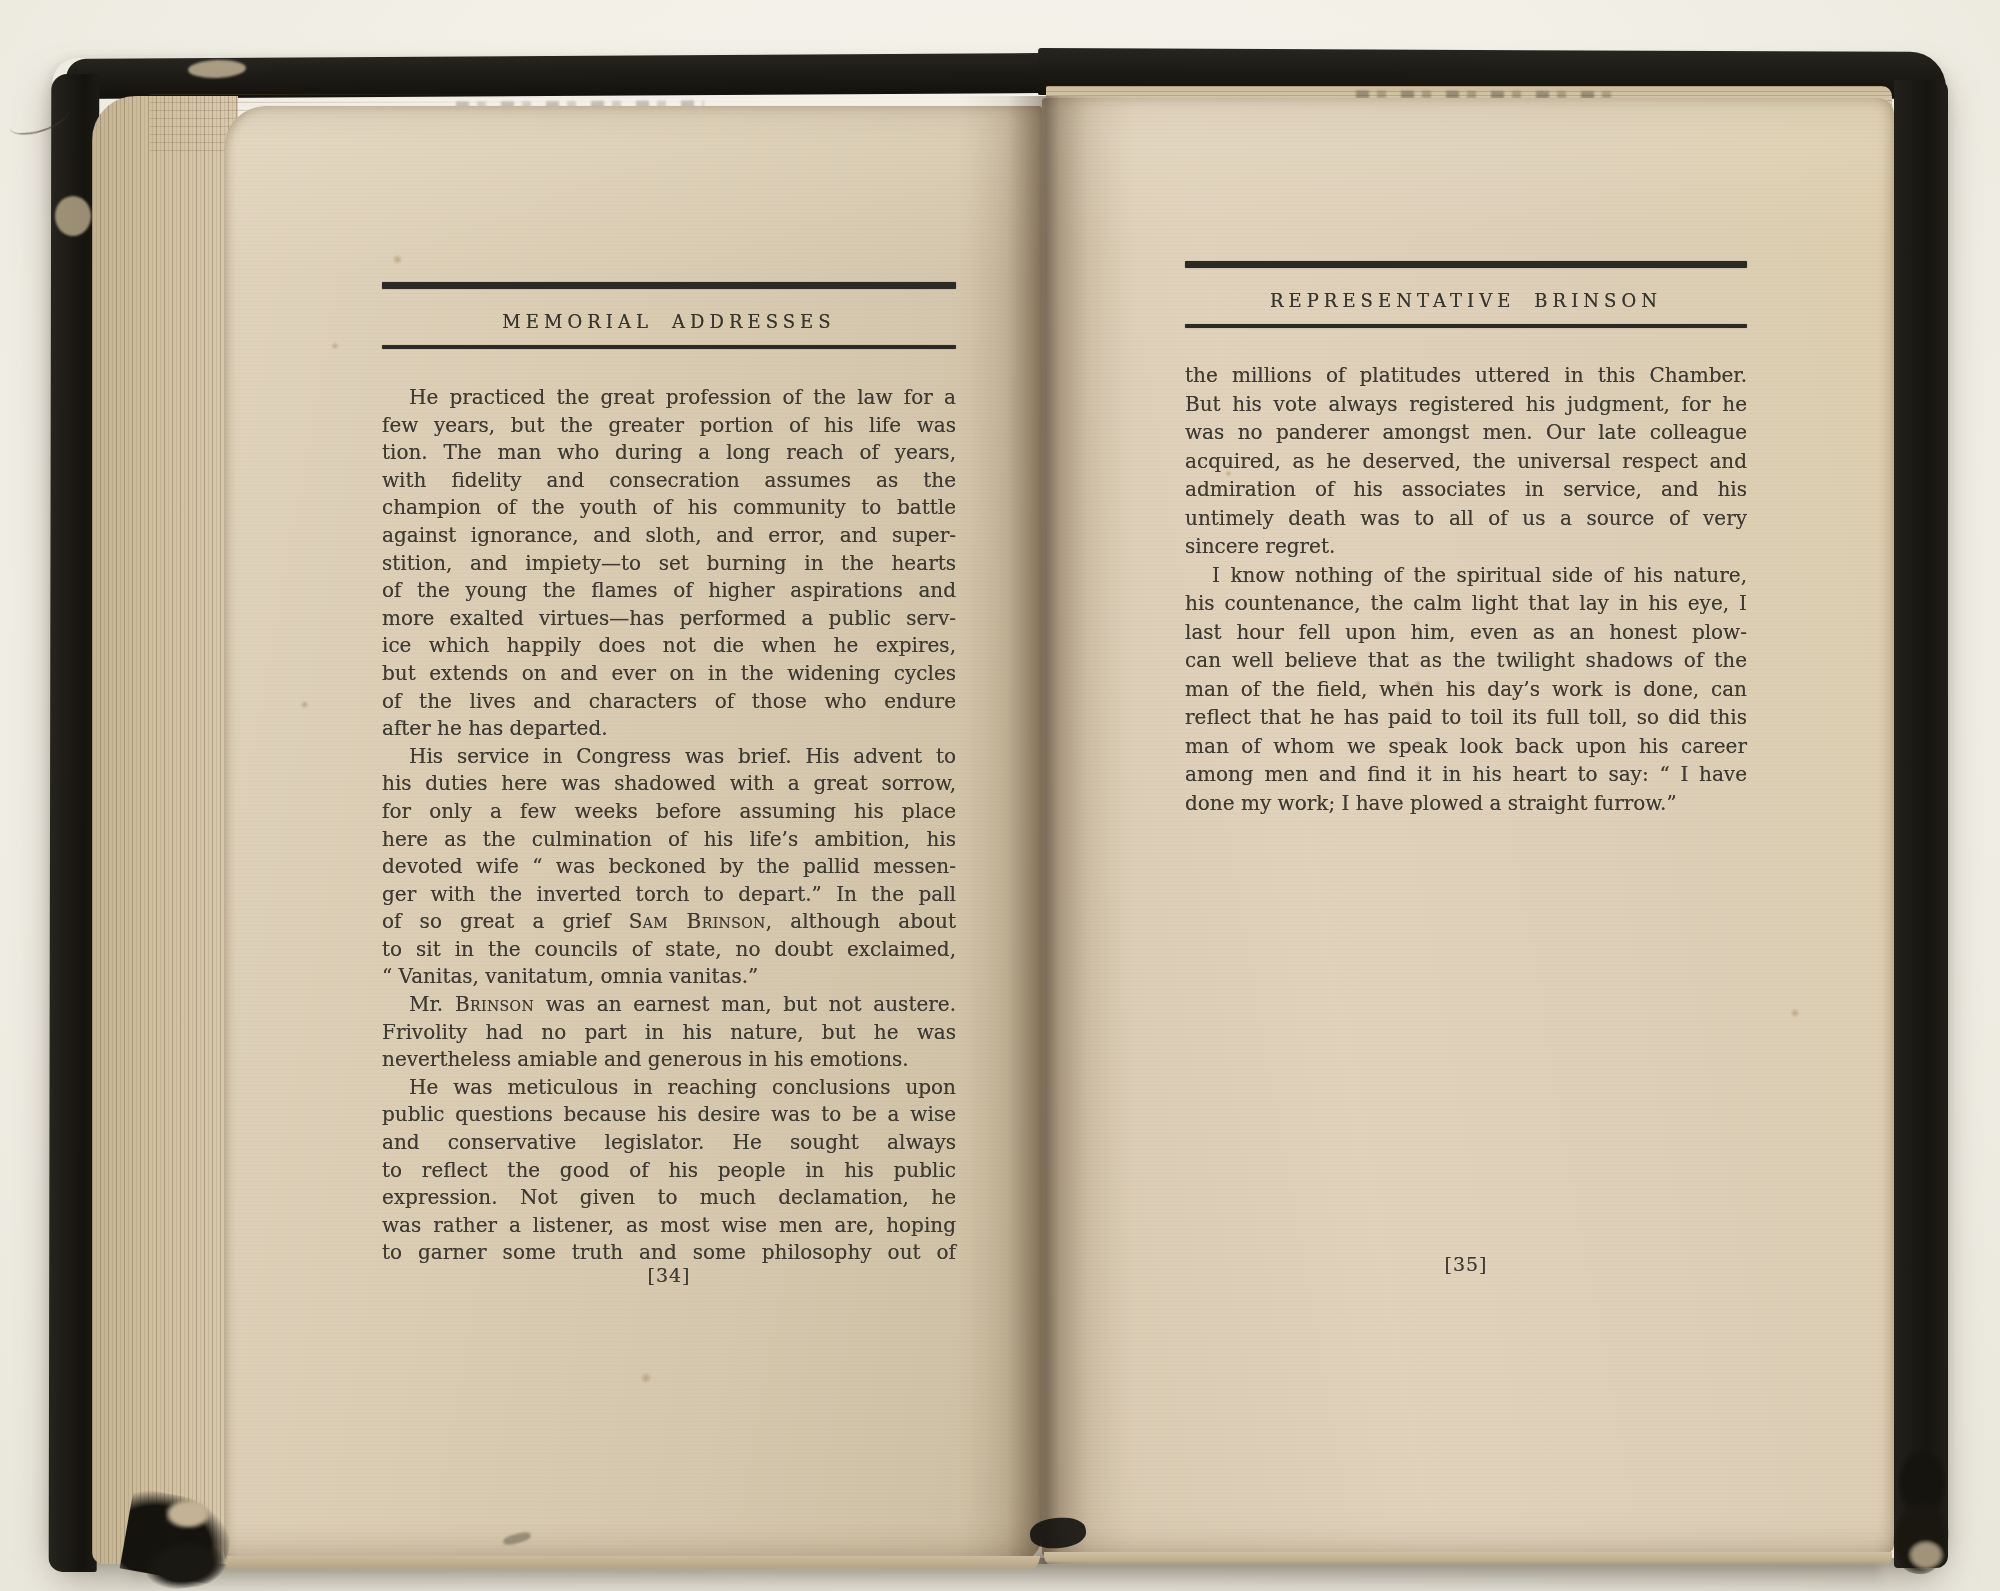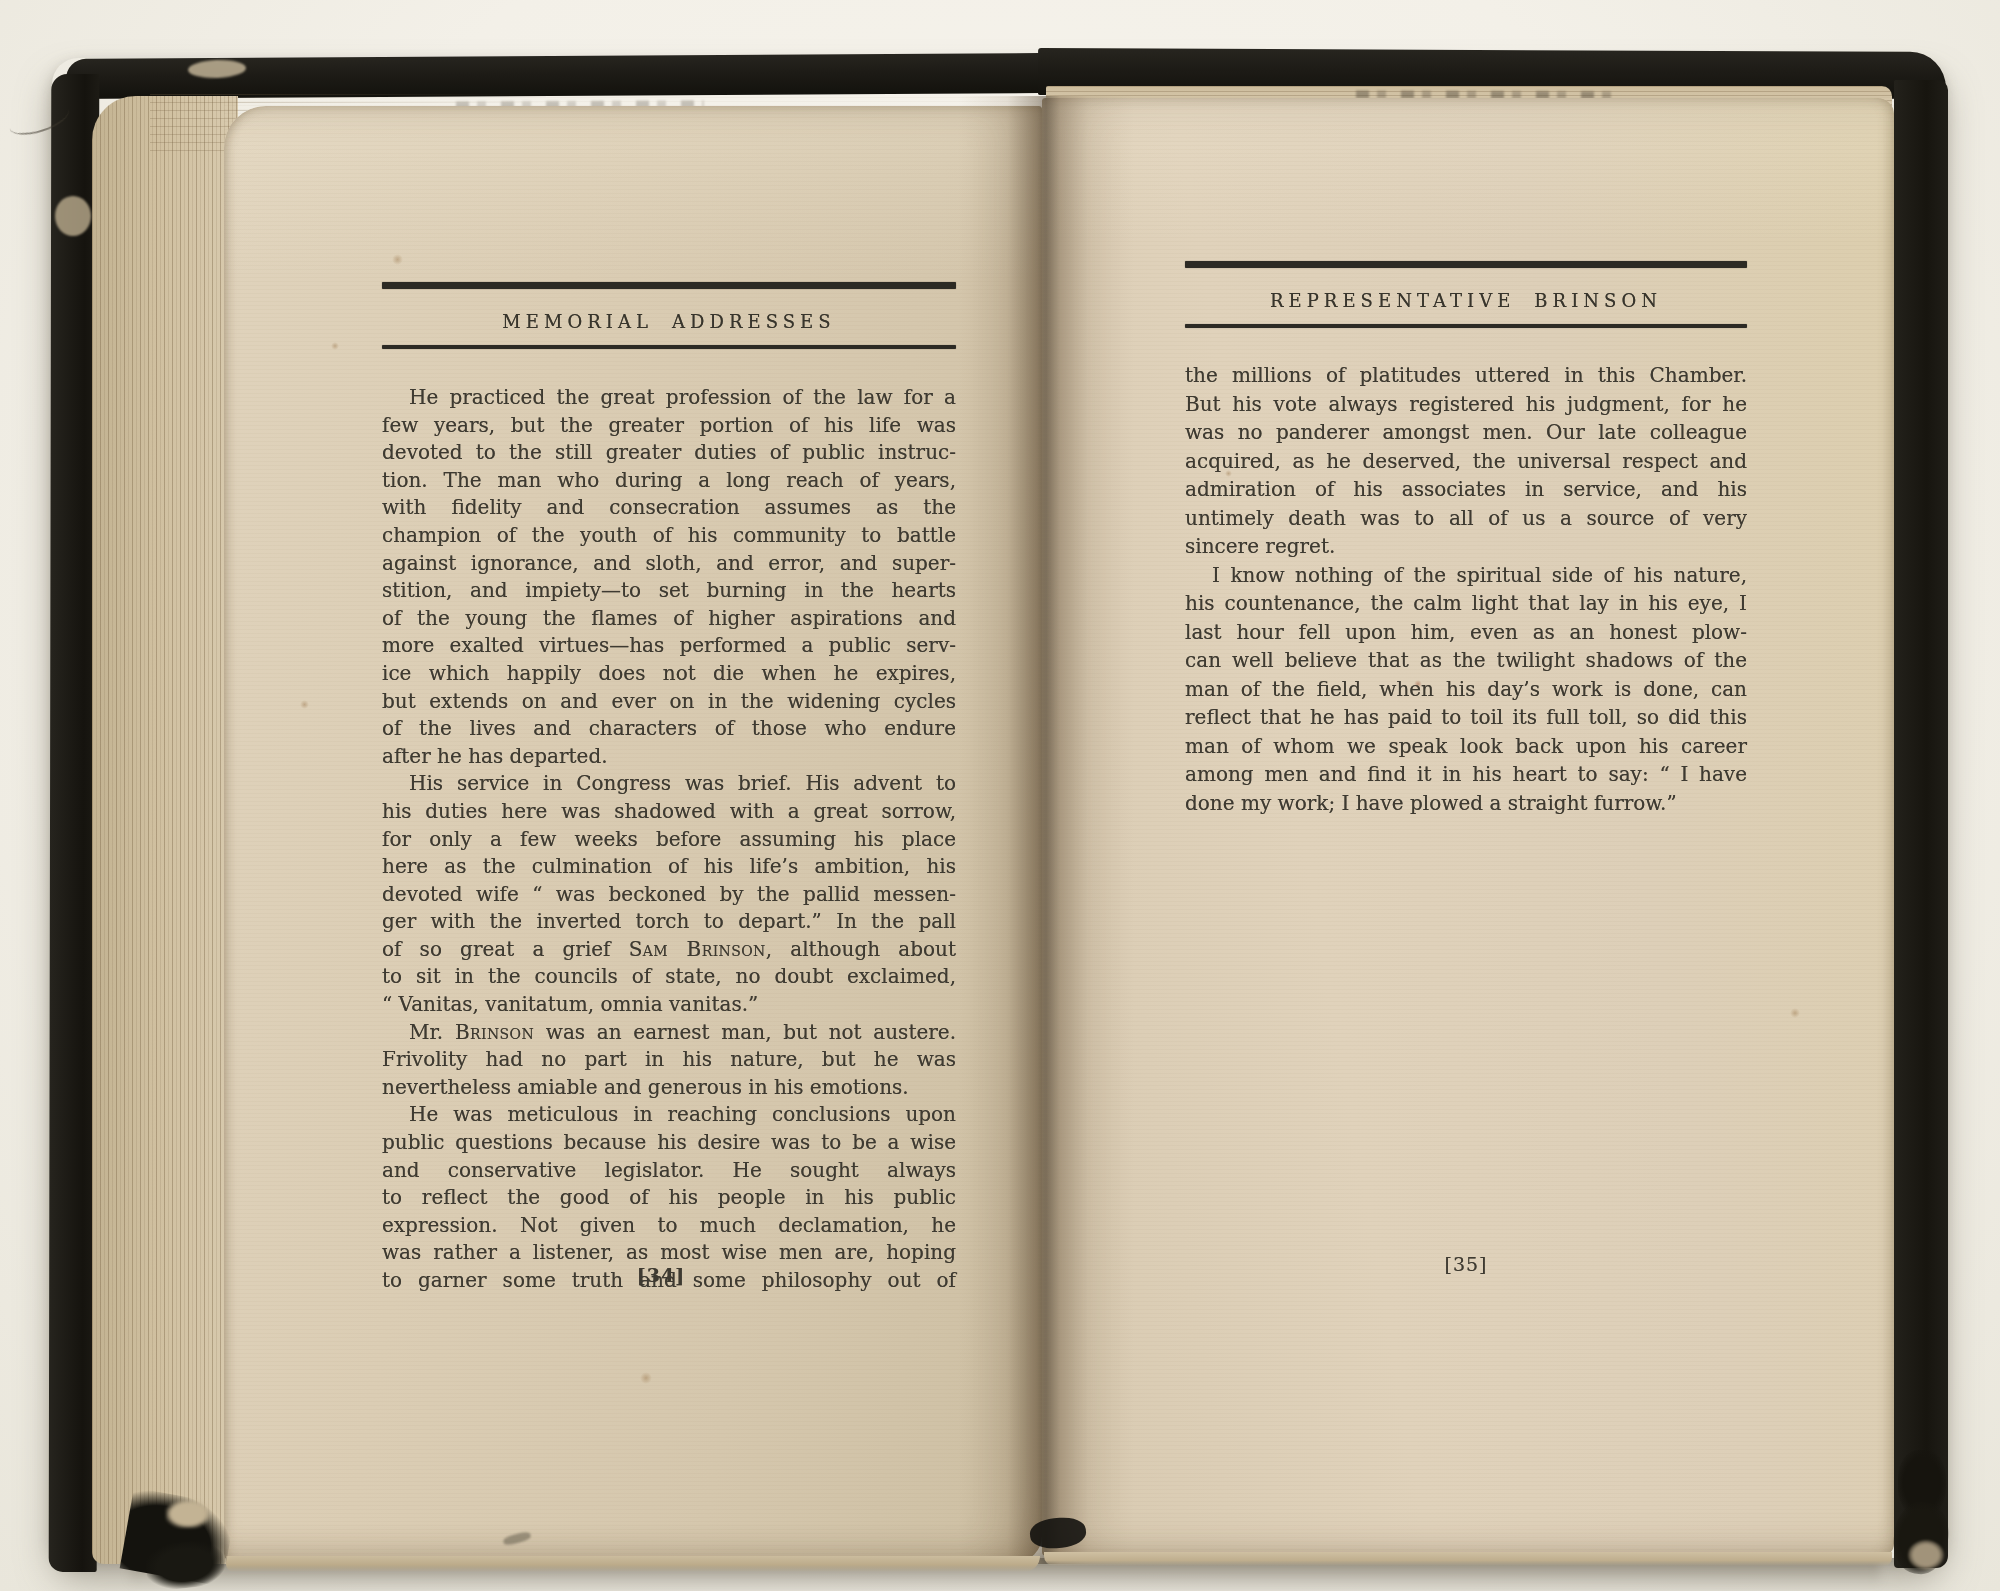--- a/index.html
+++ b/index.html
@@ -128,21 +128,21 @@
     text-shadow:0 0 .4px rgba(56,53,44,.7);}
   .body-left{margin-top:35px;font-size:20px;line-height:27.6px;}
   .body-right{margin-top:33px;font-size:20px;line-height:28.5px;}
   .line{text-align:justify;text-align-last:justify;
     text-shadow:0 0 .45px rgba(62,58,49,.65);}
   .line.first{text-indent:27px;}
   .line.last{text-align-last:left;}
   .sc{font-variant:small-caps;letter-spacing:.02em;}
   .page-number{position:absolute;text-align:center;font-size:19px;color:var(--ink);
     letter-spacing:1px;text-shadow:0 0 .4px rgba(62,58,49,.6);}
-  .pageno-left{left:374px;top:1264px;width:574px;font-weight:bold;}
+  .pageno-left{left:382px;top:1264px;width:574px;}
   .pageno-right{left:1185px;top:1253px;width:562px;}
 </style>
 </head>
 <body>
 
 <div class="scene">
 
   <div class="book-shadow"></div>
   <div class="floor-shadow"></div>
 
@@ -185,21 +185,20 @@
   <div class="speck" style="left:1225px;top:470px;width:7px;height:7px;"></div>
   <div class="mark" style="left:503px;top:1534px;width:28px;height:9px;transform:rotate(-15deg);"></div>
 
   <div class="textblock textblock-left">
     <div class="rule rule-thick"></div>
     <div class="running-head">MEMORIAL ADDRESSES</div>
     <div class="rule rule-thin"></div>
     <div class="body-left">
         <div class="line first">He practiced the great profession of the law for a</div>
         <div class="line">few years, but the greater portion of his life was</div>
-        <div class="line">devoted to the still greater duties of public instruc-</div>
         <div class="line">tion. The man who during a long reach of years,</div>
         <div class="line">with fidelity and consecration assumes as the</div>
         <div class="line">champion of the youth of his community to battle</div>
         <div class="line">against ignorance, and sloth, and error, and super-</div>
         <div class="line">stition, and impiety—to set burning in the hearts</div>
         <div class="line">of the young the flames of higher aspirations and</div>
         <div class="line">more exalted virtues—has performed a public serv-</div>
         <div class="line">ice which happily does not die when he expires,</div>
         <div class="line">but extends on and ever on in the widening cycles</div>
         <div class="line">of the lives and characters of those who endure</div>

